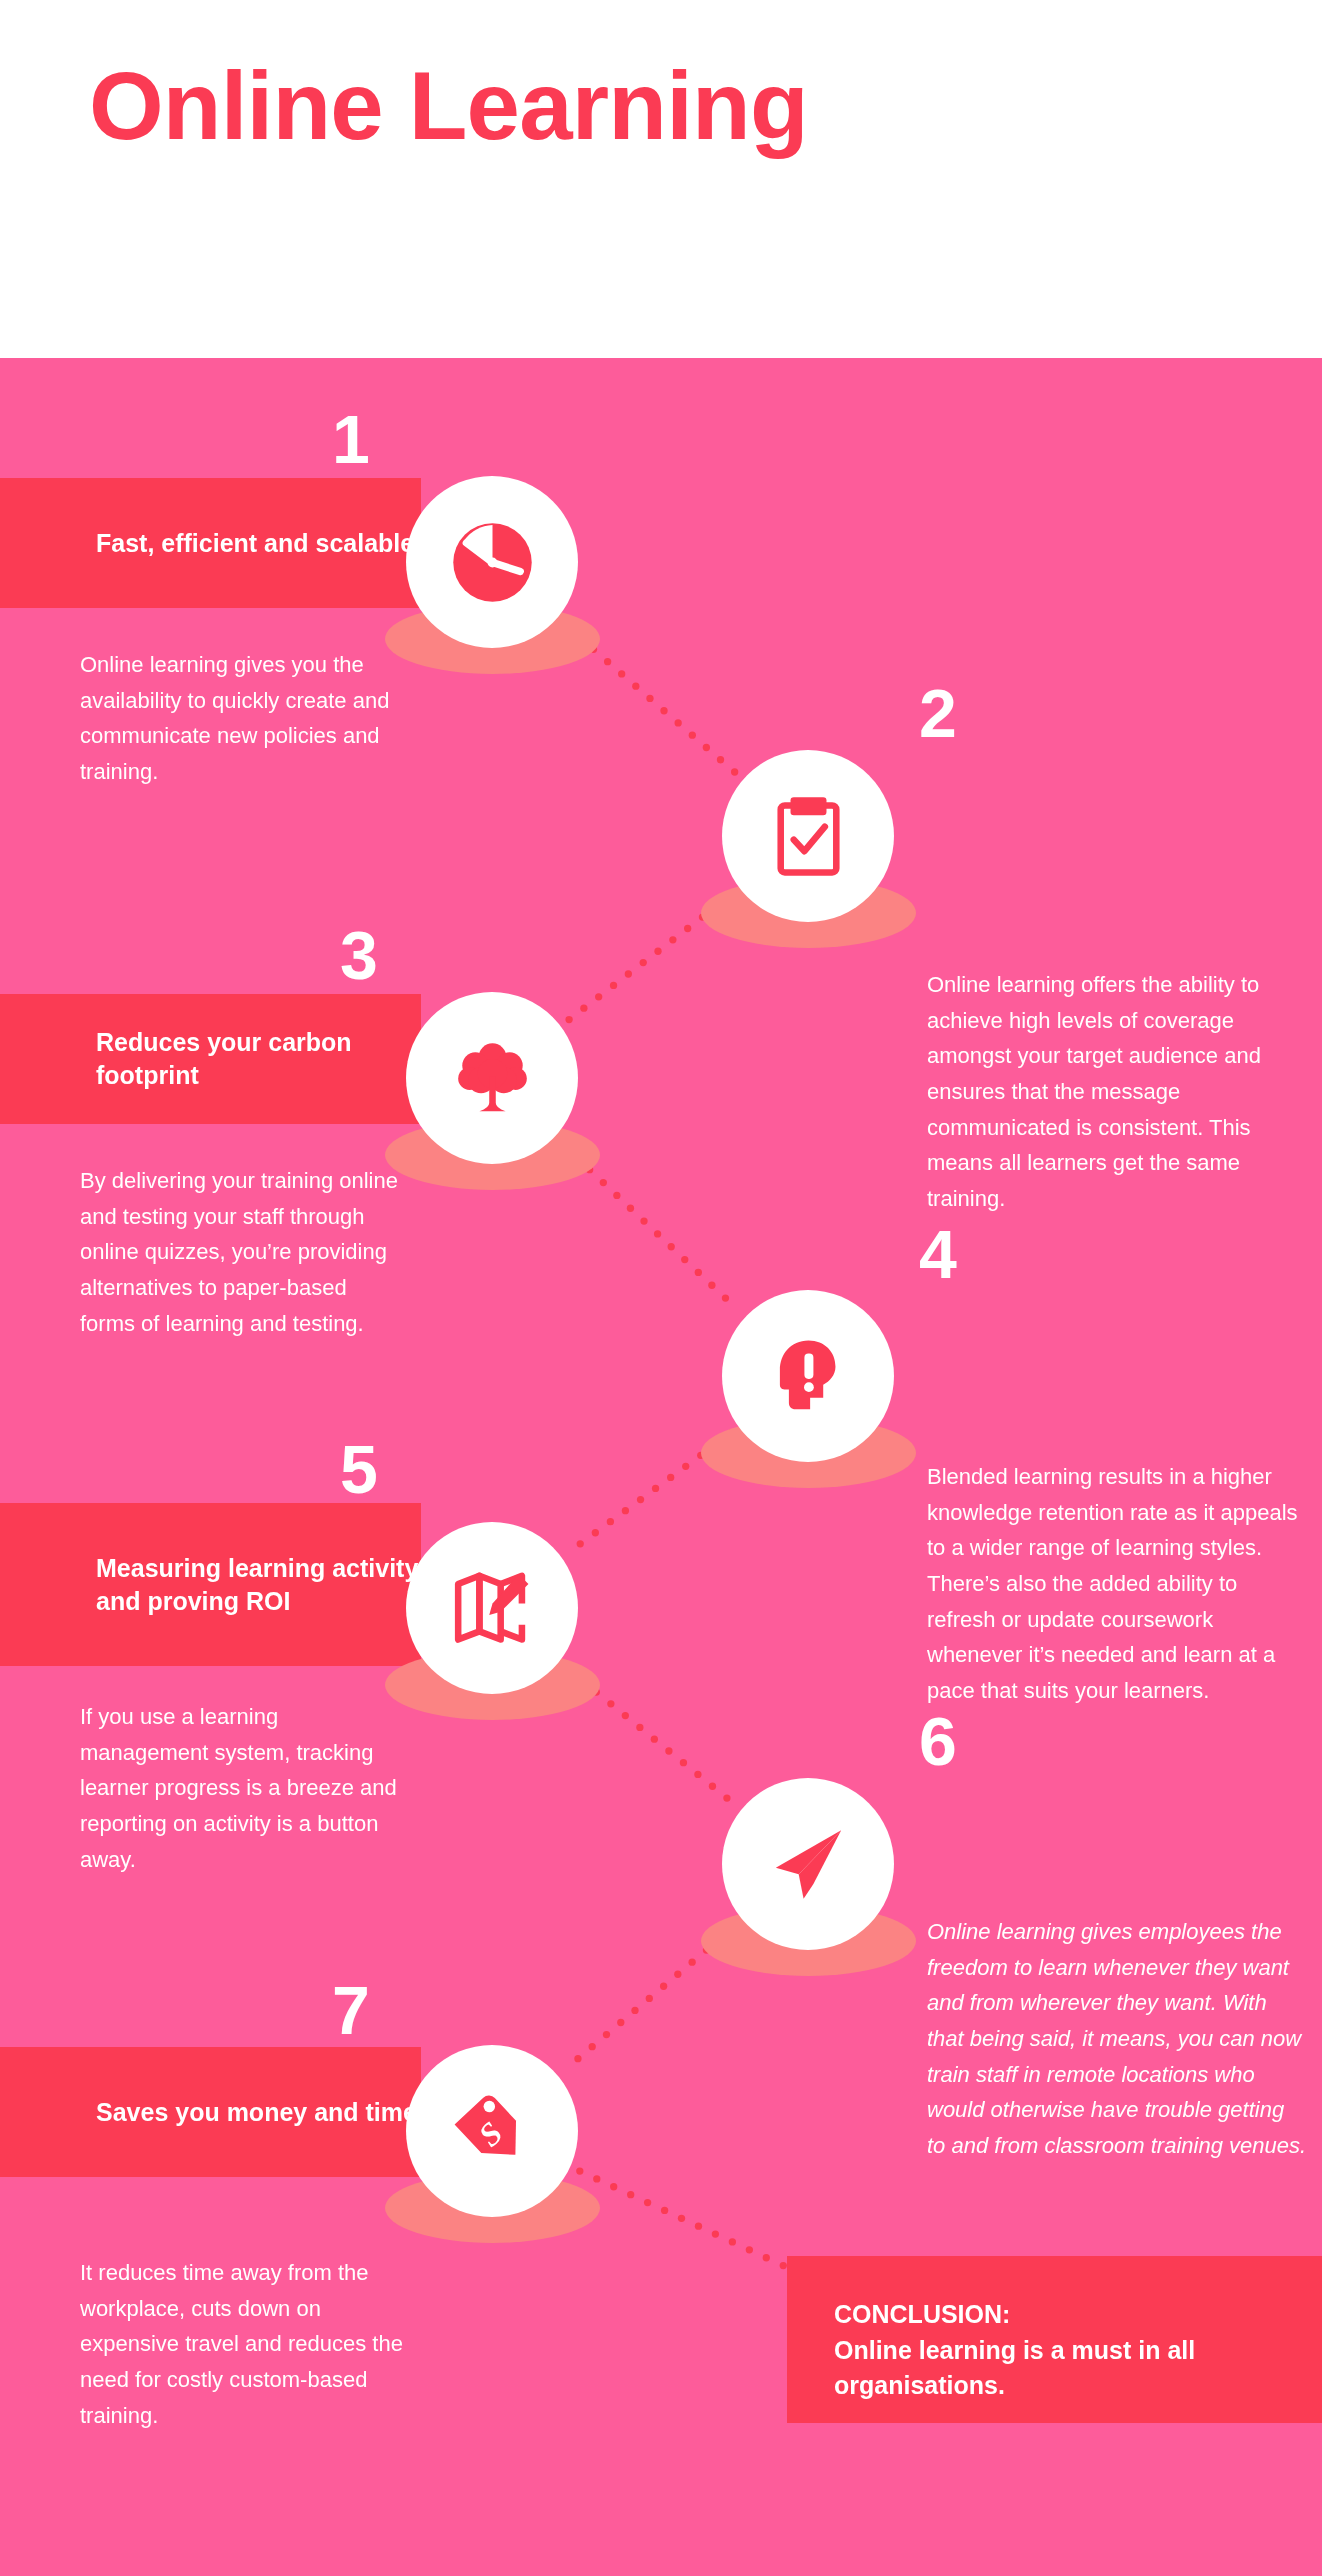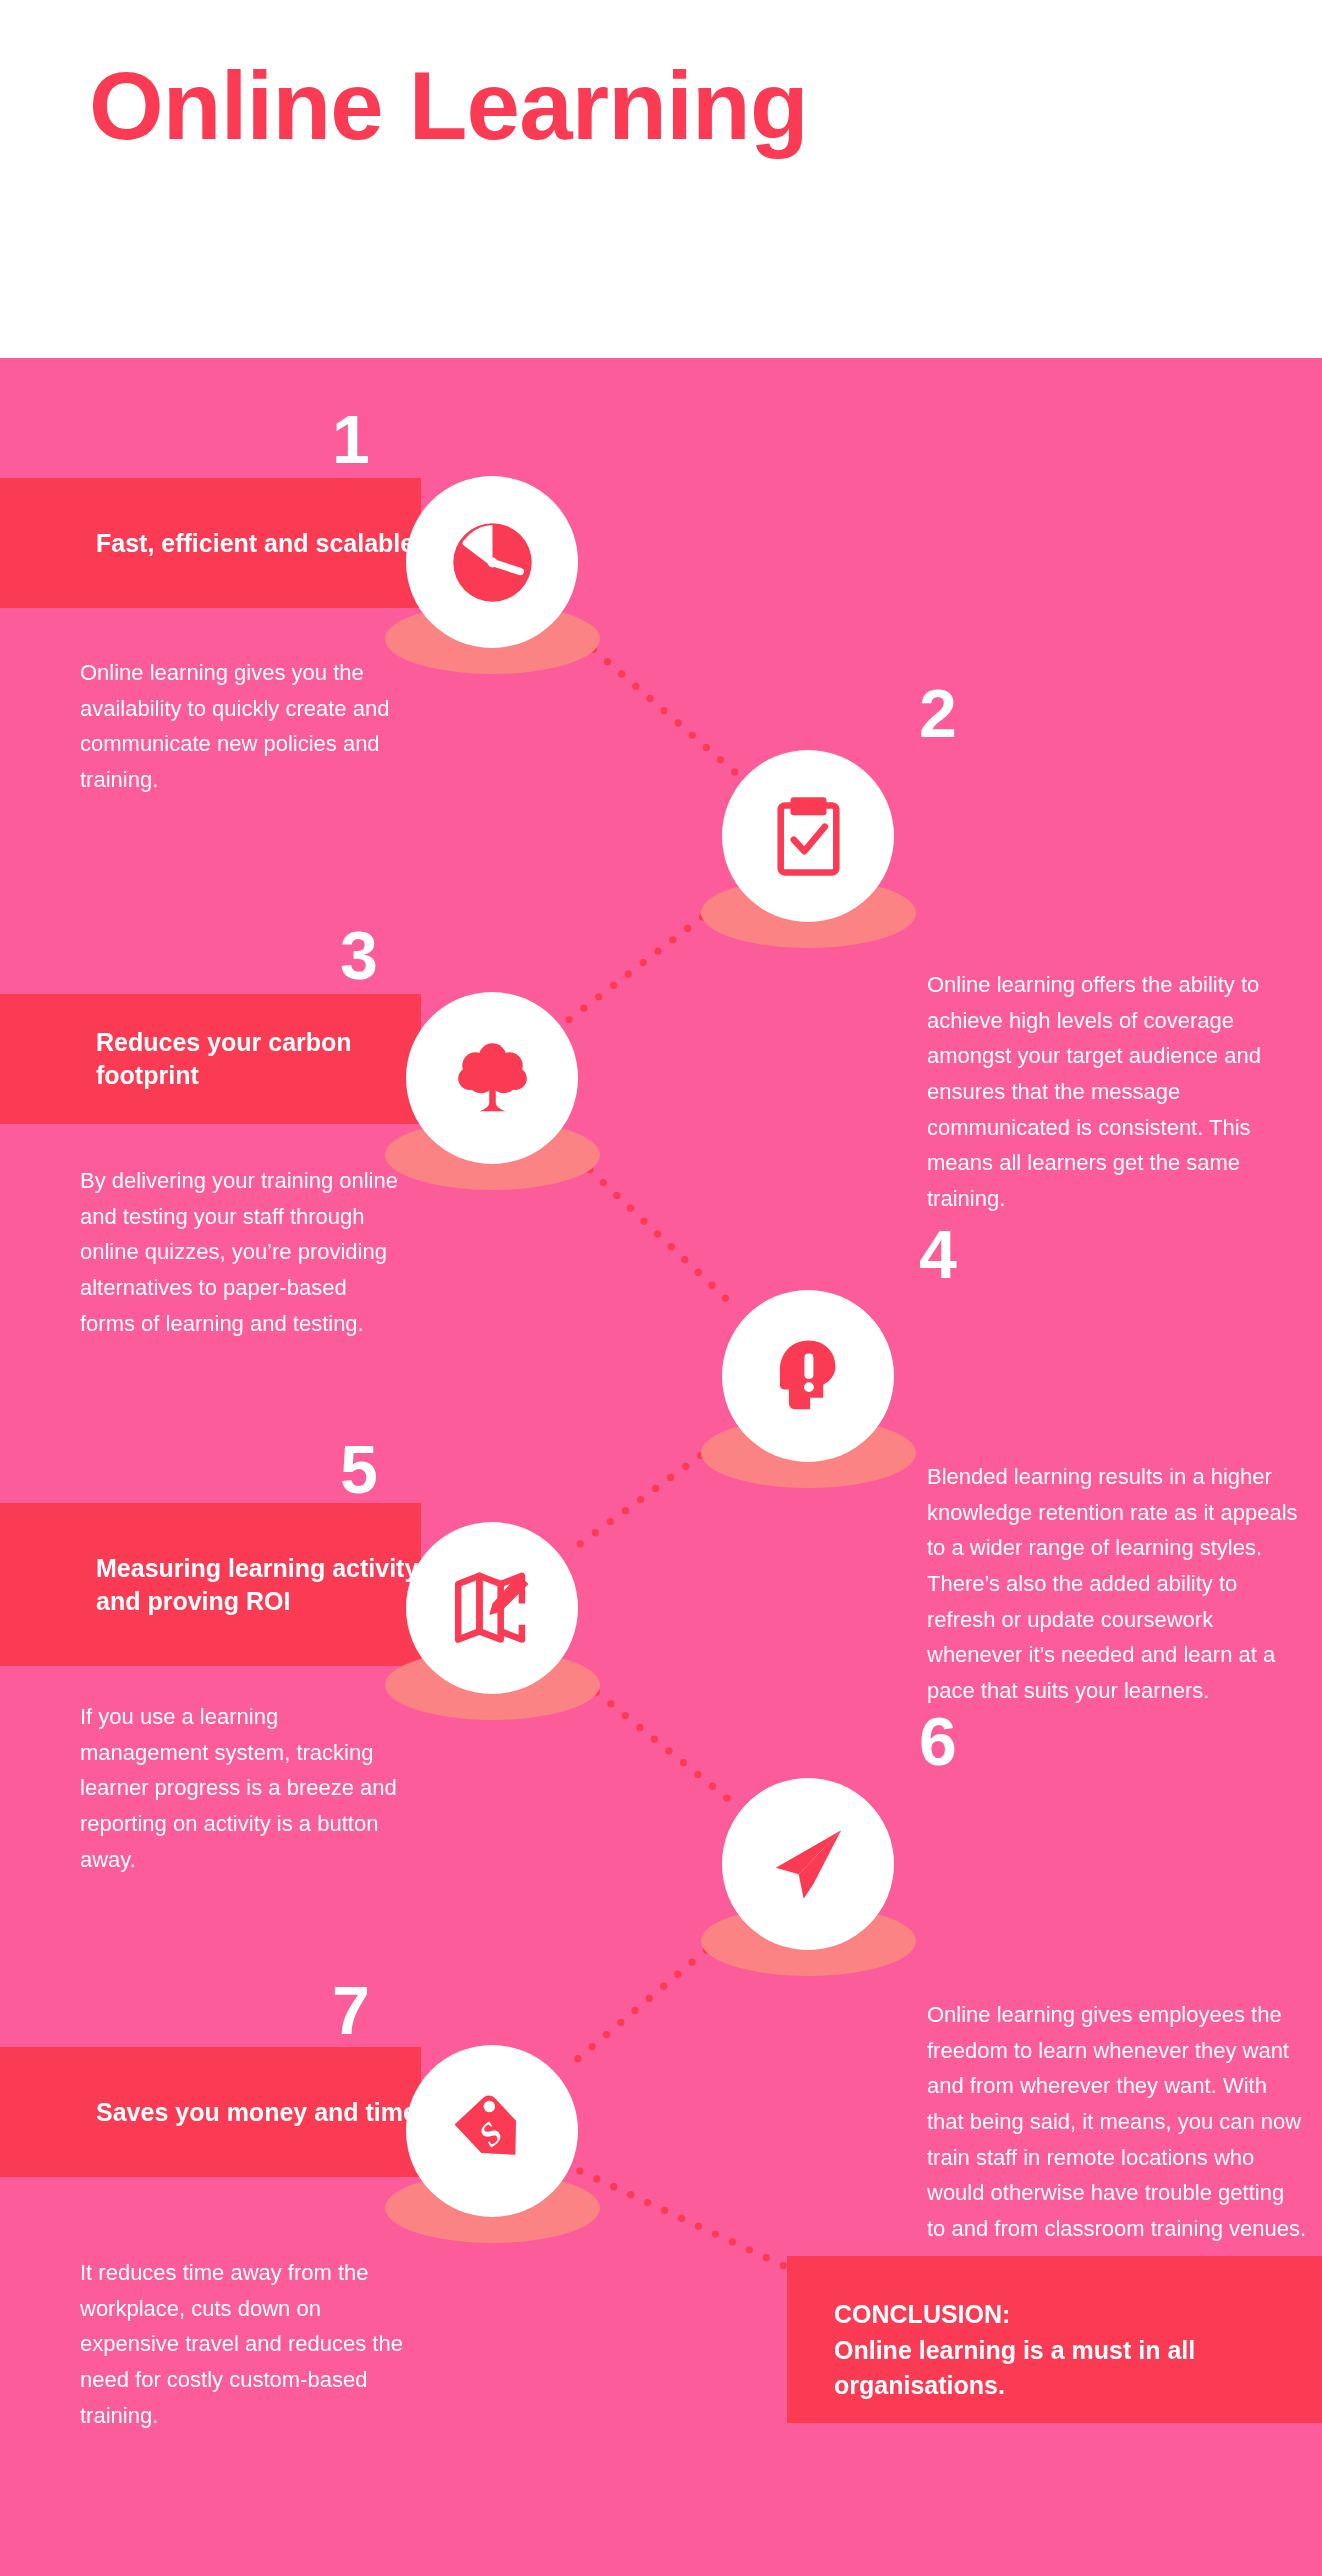--- a/index.html
+++ b/index.html
@@ -185,21 +185,21 @@
       <circle cx="1005.0" cy="2366.5" r="4.5" fill="#FB3B54"></circle>
       <circle cx="1025.8" cy="2376.2" r="4.5" fill="#FB3B54"></circle>
       <circle cx="1046.7" cy="2385.9" r="4.5" fill="#FB3B54"></circle>
     </svg>
 
   <div class="item">
     <div class="numeral" style="left:332px; top:47px;">1</div>
     <div class="band left" style="top:120px; width:421px;">
       <div class="band-inner">Fast, efficient and scalable</div>
     </div>
-    <div class="body-text" style="left:80px; top:289px;margin-top:8px;">Online learning gives you the availability to quickly create and communicate new policies and training.</div>
+    <div class="body-text" style="left:80px; top:289px;">Online learning gives you the availability to quickly create and communicate new policies and training.</div>
     <div class="medallion" style="left:406px; top:118px;">
       <div class="shadow"></div>
       <div class="disc">
         <svg width="85" height="85" viewBox="0 0 104 104">
           <circle cx="52" cy="52" r="48" fill="#FB3B54"></circle>
           <path d="M52 52 L52 6 A46 46 0 0 0 18 24 Z" fill="#ffffff"></path>
           <path d="M52 52 L20 28" stroke="#ffffff" stroke-width="9" stroke-linecap="round" fill="none"></path>
           <path d="M52 52 L86 63" stroke="#ffffff" stroke-width="9" stroke-linecap="round" fill="none"></path>
           <circle cx="52" cy="52" r="6" fill="#ffffff"></circle>
         </svg>
@@ -283,21 +283,21 @@
           <path d="M88 72 L88 90 L62 80" fill="none" stroke="#FB3B54" stroke-width="8" stroke-linejoin="round"></path>
           <path d="M84 10 L96 22 L62 56 L48 60 L52 46 Z" fill="#FB3B54"></path>
         </svg>
       </div>
     </div>
   </div>
 
   <div class="item">
     <div class="numeral" style="left:919px; top:1349px;">6</div>
 
-    <div class="body-text wide" style="left:927px; top:1639px;">Online learning gives employees the freedom to learn whenever they want and from wherever they want. With that being said, it means, you can now train staff in remote locations who would otherwise have trouble getting to and from classroom training venues.</div>
+    <div class="body-text wide" style="left:927px; top:1556px;font-style:italic;">Online learning gives employees the freedom to learn whenever they want and from wherever they want. With that being said, it means, you can now train staff in remote locations who would otherwise have trouble getting to and from classroom training venues.</div>
     <div class="medallion" style="left:722px; top:1420px;">
       <div class="shadow"></div>
       <div class="disc">
         <svg width="85" height="85" viewBox="0 0 104 104">
           <path d="M92 10 L12 56 L40 64 Z" fill="#FB3B54"></path>
           <path d="M92 10 L40 64 L46 94 L58 76 Z" fill="#FB3B54"></path>
         </svg>
       </div>
     </div>
   </div>

